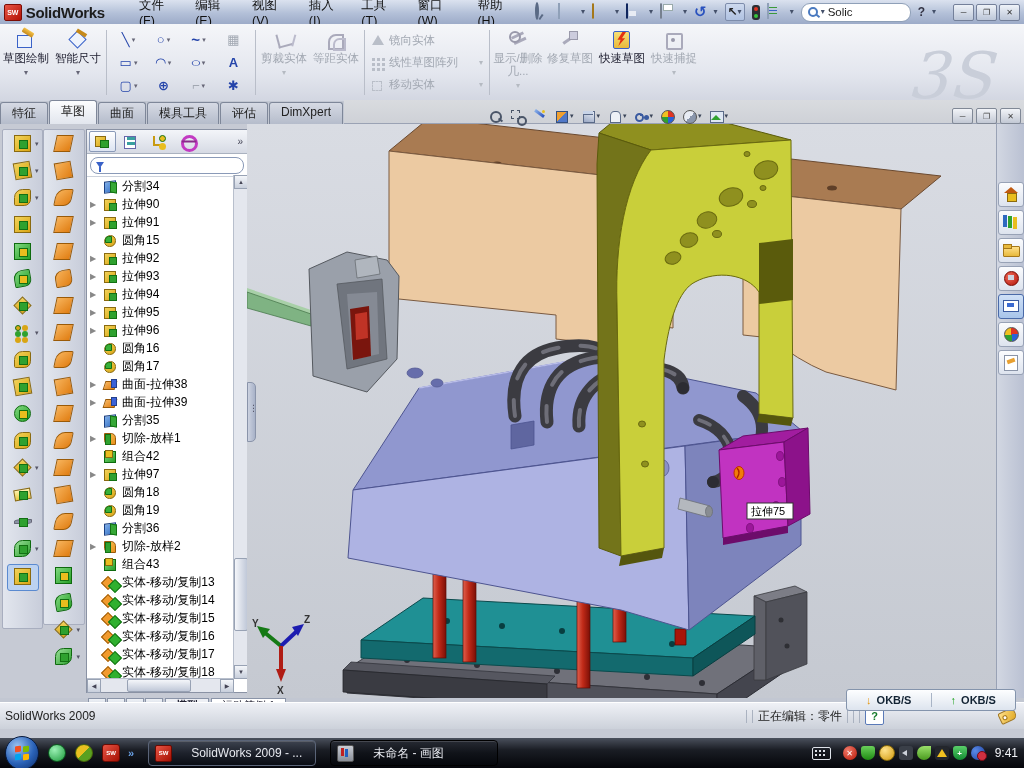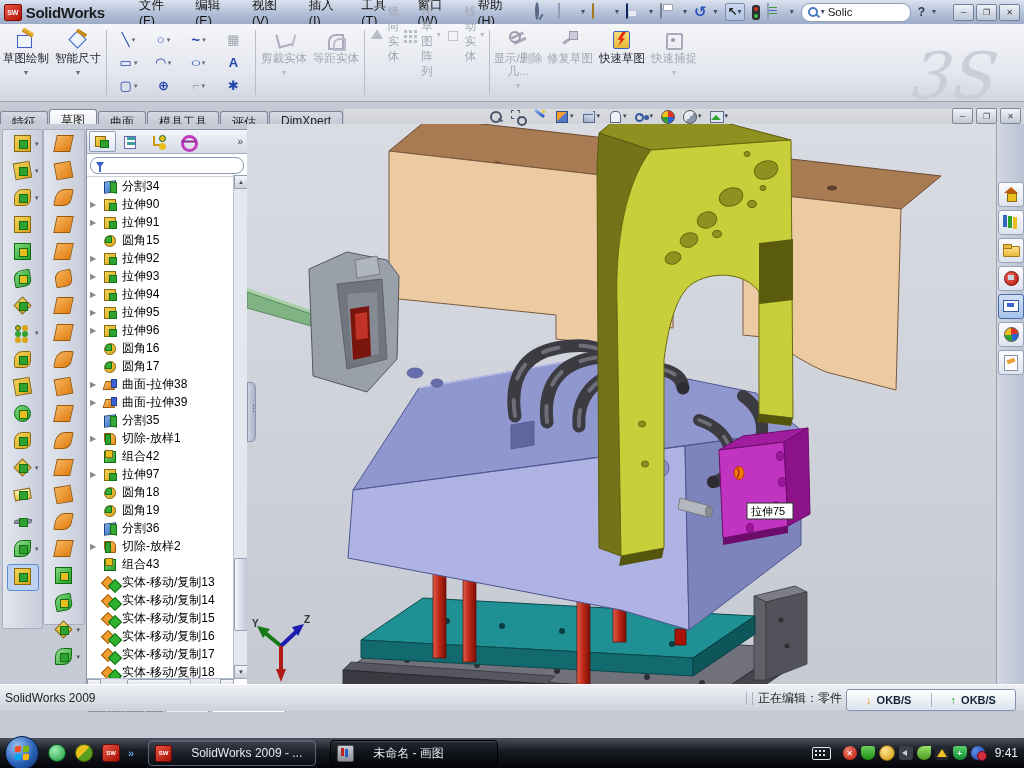--- a/index.html
+++ b/index.html
@@ -72,33 +72,33 @@
   [data-type=snap] .bicon::after{left:8px;top:8px;width:4px;height:4px;background:#99a;border-radius:50%}
   [data-type=rapid] .bicon::before{left:2px;top:1px;width:15px;height:16px;background:linear-gradient(#f6df76,#e8b93c);border:1px solid #3a62c8;border-radius:2px}
   [data-type=rapid] .bicon::after{left:6px;top:2px;width:9px;height:14px;background:#e23210;clip-path:polygon(60% 0,100% 0,55% 45%,90% 45%,15% 100%,40% 55%,5% 55%)}
   .egrid{display:grid;grid-template-columns:repeat(4,35px);grid-auto-rows:23px;align-content:center;margin:0 2px}
   .ecell{display:flex;align-items:center;justify-content:center;gap:2px}
   .eg{font-size:13px;color:#2444aa;font-weight:bold;line-height:14px}
   .ecell.disabled .eg{color:#a2a8b2}
   .ecell.has-caret::after{content:"▾";font-size:7px;color:#667}
   [data-nm=ellipse] .eg{display:inline-block;transform:scaleX(1.45)}
   [data-nm=spline] .eg{font-size:15px}
-  .stackcol{display:flex;justify-content:center;gap:2px;width:116px;margin:0 2px}
+  .stackcol{display:flex;flex-direction:column;justify-content:center;gap:2px;width:116px;margin:0 2px}
   .stackbtn{display:flex;align-items:center;gap:4px;height:20px;font-size:11.5px;color:#a2a8b2;padding-left:2px}
   .stackbtn.has-caret::after{content:"▾";font-size:8px;color:#b5bac2;margin-left:auto;margin-right:2px}
   .sicon{width:14px;height:13px;position:relative;flex:0 0 14px}
   .sicon::before{content:"";position:absolute}
   [data-type=mirror] .sicon::before{left:1px;top:1px;width:0;height:0;border-left:6px solid transparent;border-right:6px solid transparent;border-bottom:10px solid #b9bec8}
   [data-type=pattern] .sicon::before{left:1px;top:2px;width:3px;height:3px;background:#b9bec8;
      box-shadow:5px 0 0 #b9bec8,10px 0 0 #b9bec8,0 5px 0 #b9bec8,5px 5px 0 #b9bec8,10px 5px 0 #b9bec8,0 10px 0 #b9bec8,5px 10px 0 #b9bec8,10px 10px 0 #b9bec8}
   [data-type=move] .sicon::before{left:1px;top:3px;width:8px;height:8px;border:1px dashed #b9bec8}
   .watermark{position:absolute;right:26px;top:22px;font-family:"DejaVu Serif","Liberation Serif",serif;
     font-style:italic;font-size:64px;color:#c9ced9;transform:skewX(-6deg);pointer-events:none;line-height:60px}
   
-  .tabrow{position:absolute;left:0;top:110px;width:1024px;height:23px;background:#c2c7d2;display:flex;align-items:flex-end}
+  .tabrow{position:absolute;left:0;top:101px;width:1024px;height:23px;background:#c2c7d2;display:flex;align-items:flex-end}
   .ctab{height:19px;padding:2px 11px 0;margin-right:1px;font-size:12px;color:#222;border:1px solid #7e8799;border-bottom:none;
     border-radius:3px 3px 0 0;background:linear-gradient(#d6dae4,#b5bccb)}
   .ctab.active{background:linear-gradient(#fcfdfe,#e2e6ee);height:21px}
   .tabfill{flex:1;height:23px;background:linear-gradient(#d9dbdf,#ced1d7);border-bottom:1px solid #9aa2b4}
   
   .main{position:absolute;left:0;top:124px;width:1024px;height:574px;background:#c6cad4}
   .ltcol{position:absolute;background:linear-gradient(90deg,#e2e6ee,#c8cdda);border:1px solid #a8aebf;border-radius:2px}
   #ltcol1{left:2px;top:5px;width:39px;height:498px}
   #ltcol2{left:43px;top:5px;width:40px;height:494px}
   .lti{width:30px;height:25px;margin:2px auto 2px;position:relative}
@@ -222,21 +222,21 @@
      background:conic-gradient(#e03423 0 25%,#2a62d8 0 50%,#2fa12f 0 75%,#f0c020 0);border:1px solid #555}
   [data-nm=custom-properties] .a{left:5px;top:4px;width:12px;height:14px;background:#fff;border:1px solid #8a94a8}
   [data-nm=custom-properties] .b{left:8px;top:8px;width:8px;height:4px;background:#e8a030;transform:rotate(-20deg)}
   
   .doctabs{position:absolute;left:0;top:698px;width:1024px;height:14px;background:#c2c7d2;display:flex;align-items:center;font-size:11px}
   .navbtns{display:flex;gap:1px;margin-left:88px}
   .nbtn{width:16px;height:12px;background:linear-gradient(#eef1f6,#c4cbd8);border:1px solid #8a94a8;font-size:6px;color:#445;
     display:flex;align-items:center;justify-content:center}
   .dtab{padding:0 10px;height:13px;line-height:13px;border:1px solid #8a94a8;border-bottom:none;background:#ffffff;color:#223;margin-left:2px}
   .dtab.active{background:#eef0f5;font-weight:bold}
-  .statusbar{position:absolute;left:0;top:684px;width:1024px;height:26px;background:linear-gradient(#eff1f6,#ccd1da);
+  .statusbar{position:absolute;left:0;top:702px;width:1024px;height:26px;background:linear-gradient(#eff1f6,#ccd1da);
     border-top:1px solid #fff;display:flex;align-items:center;font-size:12px;color:#222}
   .statusleft{margin-left:5px}
   .statusright{margin-left:auto;display:flex;align-items:center;gap:5px;margin-right:8px}
   .ssep{width:1px;height:13px;background:#aab2c0}
   .helpbox{width:17px;height:16px;background:#fff;border:1px solid #5a7ab8;border-radius:2px;color:#157a2a;font-weight:bold;
     font-size:11px;display:flex;align-items:center;justify-content:center}
   .tagico{width:15px;height:10px;background:linear-gradient(135deg,#ffe08a,#e0a820);border:1px solid #a5781a;border-radius:2px 5px 5px 2px;
     transform:rotate(-25deg);position:relative;margin-left:110px}
   .tagico::after{content:"";position:absolute;left:2px;top:3px;width:3px;height:3px;border-radius:50%;background:#fff;border:1px solid #a5781a}
   .taskbar{position:absolute;left:0;top:738px;width:1024px;height:30px;background:linear-gradient(#4a505c,#1a1d24 40%,#04050a);display:flex;align-items:center}

